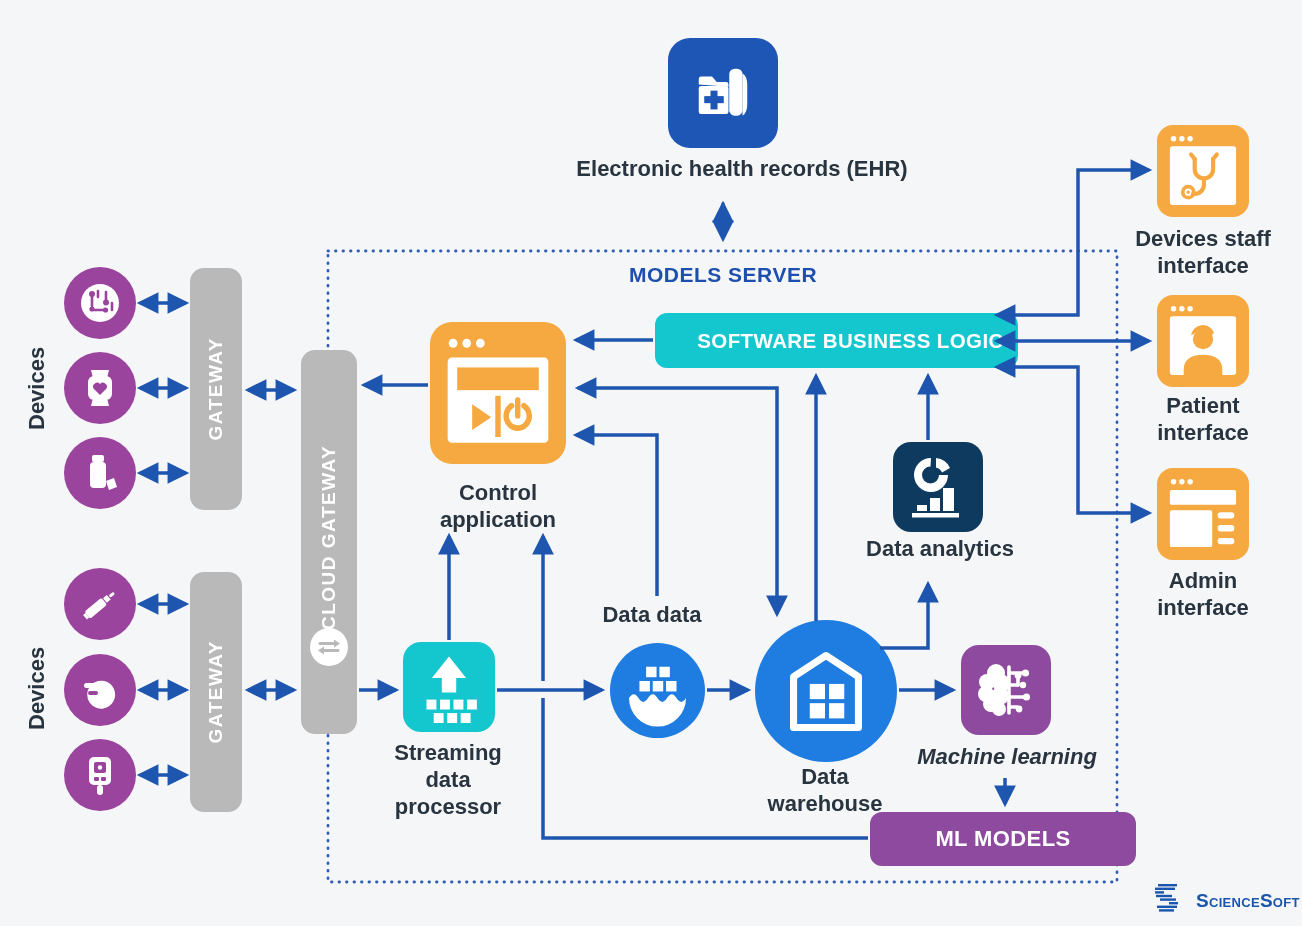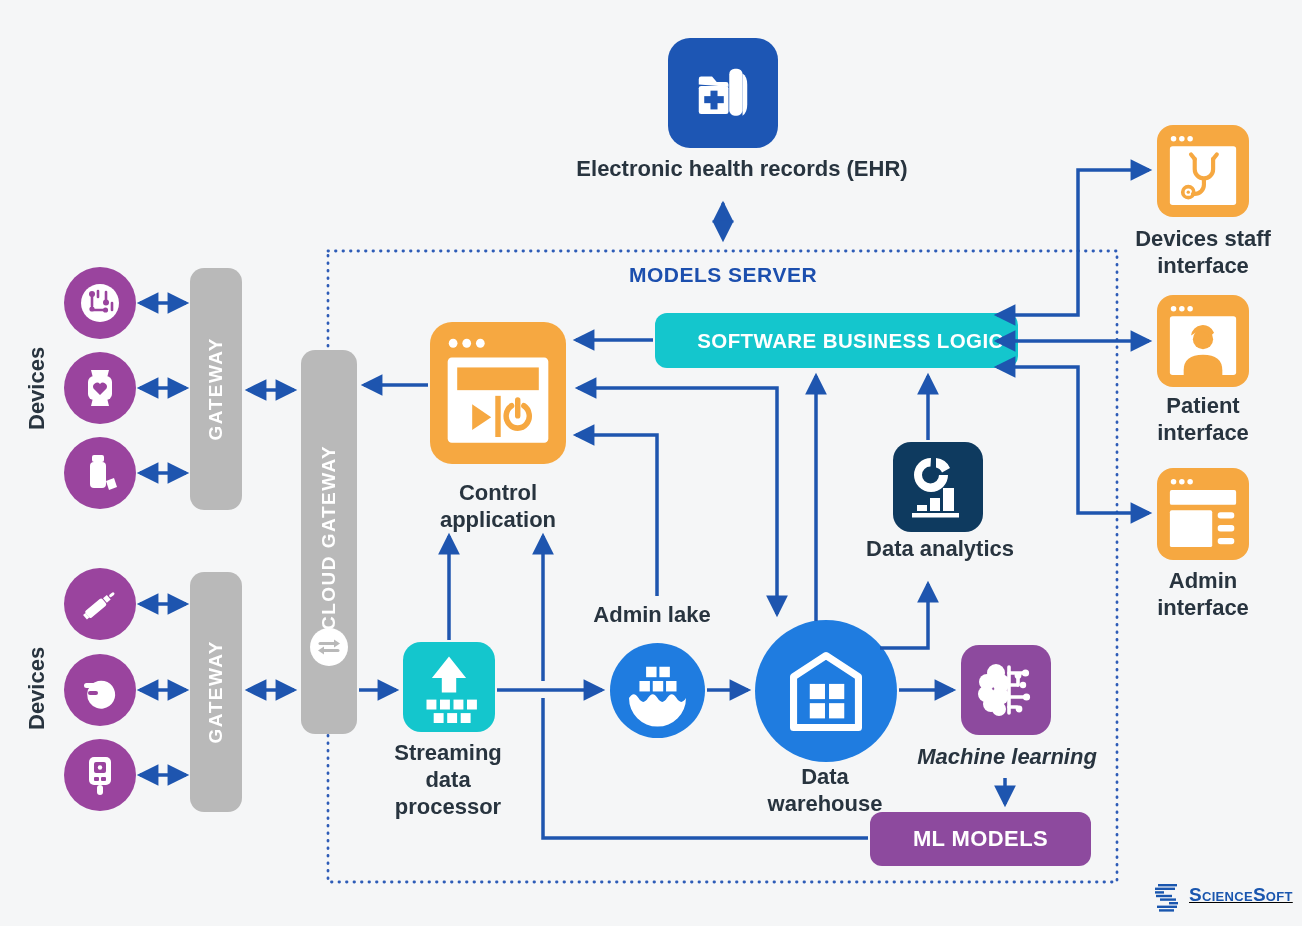--- a/index.html
+++ b/index.html
@@ -19,21 +19,21 @@
            color:#fff;font-weight:800;font-size:22px;letter-spacing:.4px;}
   .sq{border-radius:20px;display:flex;align-items:center;justify-content:center;}
   .circle{border-radius:50%;display:flex;align-items:center;justify-content:center;}
   .gateway{background:#b9b9b9;border-radius:14px;display:flex;align-items:center;justify-content:center;}
   .vtext{writing-mode:vertical-rl;transform:rotate(180deg);color:#fff;font-weight:700;
          font-size:19px;letter-spacing:1.5px;white-space:nowrap;}
   .device{width:72px;height:72px;background:#9a449e;}
   .iface{width:92px;height:92px;background:#f6a841;border-radius:16px;}
   .rot{transform:rotate(-90deg);}
   .cloudtitle{font-weight:800;font-size:21px;color:#1c4fae;letter-spacing:.5px;}
-  .brand{left:1155px;top:884px;z-index:3;display:flex;align-items:flex-start;gap:10px;text-decoration:underline;}
+  .brand{left:1155px;top:884px;z-index:3;display:flex;align-items:flex-end;gap:17px;}
   .brandtxt{color:#1a56ae;font-weight:700;font-size:19px;font-variant:small-caps;letter-spacing:.3px;}
 </style>
 </head>
 <body>
 
 <svg id="wires-bottom" class="layer" width="1302" height="926">
   <rect x="328" y="251" width="789" height="631" fill="none" stroke="#2e5cb7" stroke-width="2.8" stroke-dasharray="0.5 7" stroke-linecap="round"></rect>
 </svg>
 
 <div class="node sq" style="left:668px;top:38px;width:110px;height:110px;background:#1d56b4;border-radius:22px;">
@@ -85,21 +85,21 @@
 <div class="node circle" style="left:610px;top:643px;width:95px;height:95px;background:#1f7ce0;">
   <svg width="95" height="95" viewBox="0 0 100 100">
     <rect x="38" y="25" width="11" height="11" fill="#fff"></rect>
       <rect x="52" y="25" width="11" height="11" fill="#fff"></rect>
     <rect x="31" y="40" width="11" height="11" fill="#fff"></rect>
       <rect x="45" y="40" width="11" height="11" fill="#fff"></rect>
       <rect x="59" y="40" width="11" height="11" fill="#fff"></rect>
     <path d="M20 58 Q25 50 30 58 T40 58 T50 58 T60 58 T70 58 T80 58 A30 30 0 0 1 20 58 Z" fill="#fff"></path>
   </svg>
 </div>
-<div class="lbl" style="left:577px;top:602px;width:150px;">Admin lake</div>
+<div class="lbl" style="left:577px;top:602px;width:150px;">Data data</div>
 
 <div class="node circle" style="left:755px;top:620px;width:142px;height:142px;background:#1f7ce0;">
   <svg width="142" height="142" viewBox="0 0 140 140">
     <path d="M38 56 L70 35 L102 56 L102 106 L38 106 Z" fill="none" stroke="#fff" stroke-width="7" stroke-linejoin="round"></path>
     <rect x="54" y="63" width="15" height="15" fill="#fff"></rect>
       <rect x="73" y="63" width="15" height="15" fill="#fff"></rect>
     <rect x="54" y="82" width="15" height="15" fill="#fff"></rect>
       <rect x="73" y="82" width="15" height="15" fill="#fff"></rect>
   </svg>
 </div>
@@ -129,21 +129,21 @@
       <circle cx="64.5" cy="28" r="3.6"></circle>
         <circle cx="57" cy="30.5" r="3.4"></circle>
       <circle cx="65.5" cy="52" r="3.6"></circle>
         <circle cx="58" cy="64" r="3.4"></circle>
       <circle cx="62" cy="40" r="3.2"></circle>
     </g>
   </svg>
 </div>
 <div class="lbl" style="left:912px;top:744px;width:190px;font-style:italic;">Machine learning</div>
 
-<div class="node purplebox" style="left:870px;top:812px;width:221px;height:54px;">
+<div class="node purplebox" style="left:870px;top:812px;width:266px;height:54px;">
   <span>ML MODELS</span>
 </div>
 
 <div class="node sq" style="left:403px;top:642px;width:92px;height:90px;background:#14c6cd;border-radius:18px;">
   <svg width="92" height="90" viewBox="0 0 100 100">
     <polygon points="50,16 69,40 58,40 58,56 42,56 42,40 31,40" fill="#fff"></polygon>
     <g fill="#fff">
       <rect x="25" y="64" width="11" height="11"></rect>
         <rect x="40" y="64" width="11" height="11"></rect>
       <rect x="55" y="64" width="11" height="11"></rect>

